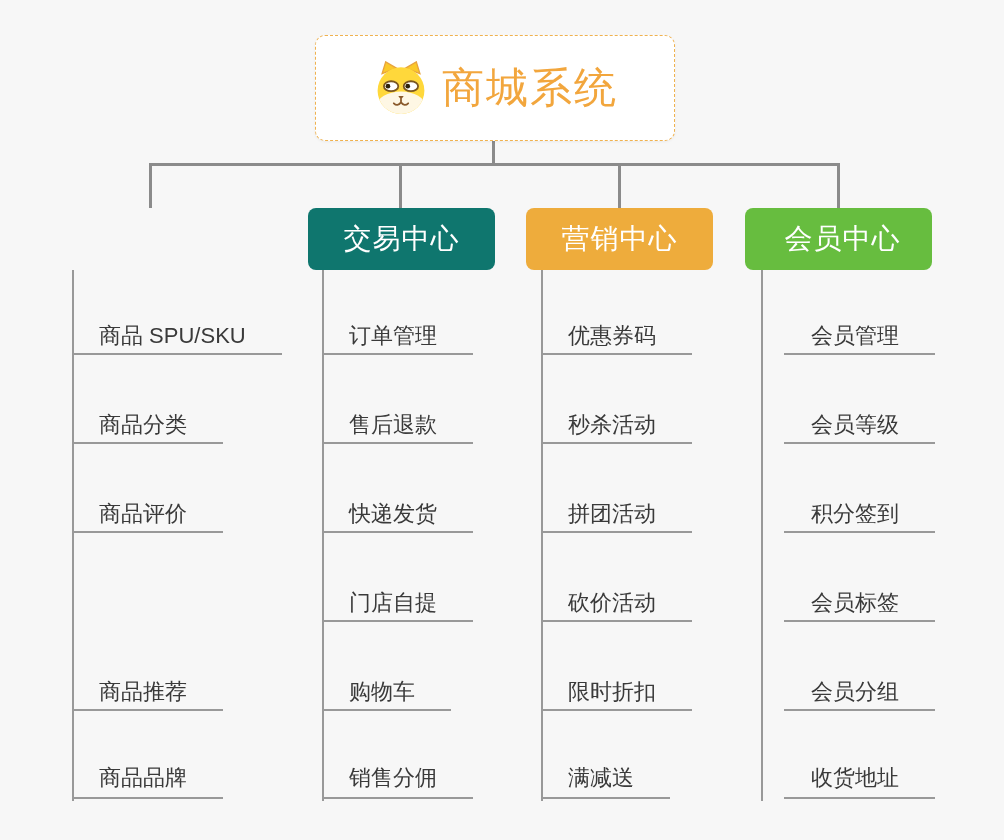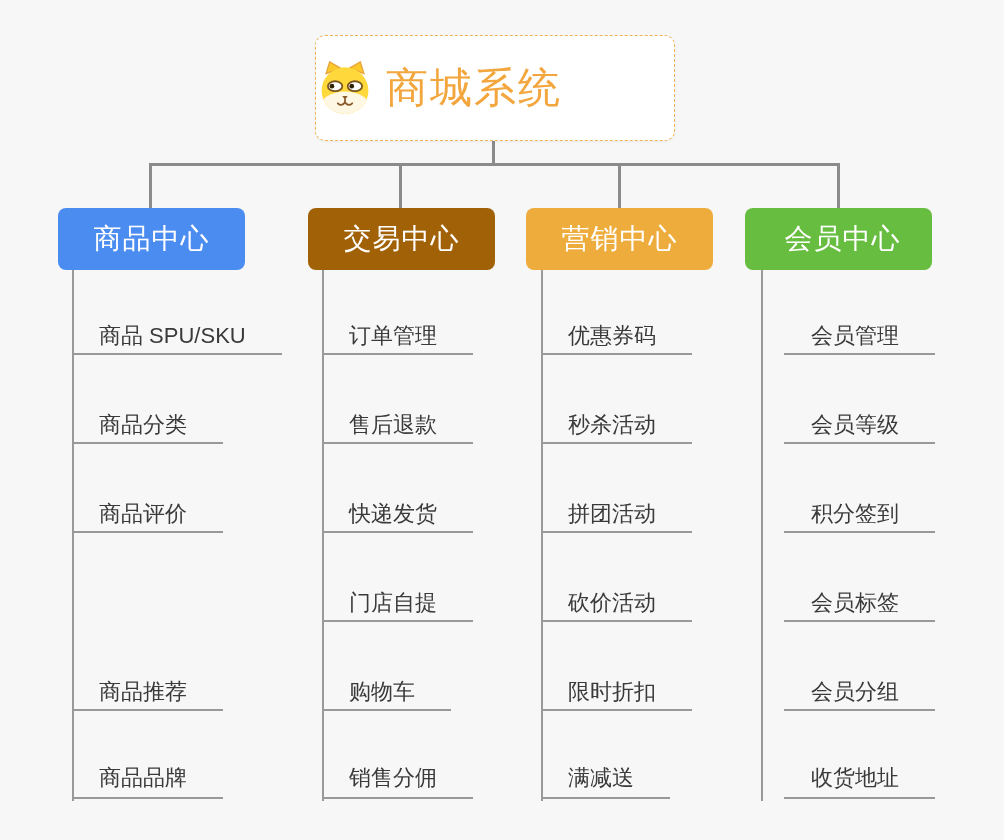--- a/index.html
+++ b/index.html
@@ -14,21 +14,21 @@
 
   
   .root-node {
     position: absolute;
     left: 315px; top: 35px;
     width: 360px; height: 106px;
     background: #ffffff;
     border: 1px dashed #f0b24f;
     border-radius: 10px;
     box-shadow: 0 1px 3px rgba(0,0,0,0.05);
-    display: flex; align-items: center; justify-content: flex-start;
+    display: flex; align-items: center; justify-content: center;
     gap: 12px;
     cursor: pointer;
   }
   .root-title {
     color: #f2a63d;
     font-size: 42px;
     letter-spacing: 2px;
     white-space: nowrap;
   }
   .dog-icon { width: 58px; height: 54px; flex: 0 0 auto; }
@@ -55,21 +55,21 @@
     top: 208px;
     width: 187px; height: 62px;
     border-radius: 8px;
     color: #ffffff;
     font-size: 28px;
     letter-spacing: 1px;
     display: flex; align-items: center; justify-content: center;
     cursor: pointer;
   }
   .branch-1 { left: 58px;  background: #4a8cf0; }
-  .branch-2 { left: 308px; background: #a16207; }
+  .branch-2 { left: 308px; background: #0f766e; }
   .branch-3 { left: 526px; background: #eeac3c; }
   .branch-4 { left: 745px; background: #67bd3f; padding-left: 8px; }
 
   
   .leaf {
     position: absolute;
     height: 34px;
     line-height: 30px;
     padding: 0 36px 0 27px;
     border-bottom: 2px solid #999999;
@@ -119,23 +119,20 @@
       <ellipse cx="21" cy="28" rx="8" ry="5.5" fill="#ffffff" stroke="#7a561f" stroke-width="2"></ellipse>
       <ellipse cx="43" cy="28" rx="8" ry="5.5" fill="#ffffff" stroke="#7a561f" stroke-width="2"></ellipse>
       <circle cx="17.5" cy="28" r="2.6" fill="#2f2208"></circle>
       <circle cx="39.5" cy="28" r="2.6" fill="#2f2208"></circle>
       <path d="M29,39 L35,39 L32,43 Z" fill="#8a5a2b"></path>
       <path d="M32,43 L32,46 M24,47 Q28,51 32,46 Q36,51 40,47" stroke="#8a5a2b" stroke-width="2" fill="none" stroke-linecap="round"></path>
     </svg>
     <span class="root-title">商城系统</span>
   </div>
 
-  <div class="branch-box branch-1">
-    <span>商品中心</span>
-  </div>
   <div class="branch-box branch-2">
     <span>交易中心</span>
   </div>
   <div class="branch-box branch-3">
     <span>营销中心</span>
   </div>
   <div class="branch-box branch-4">
     <span>会员中心</span>
   </div>
 

